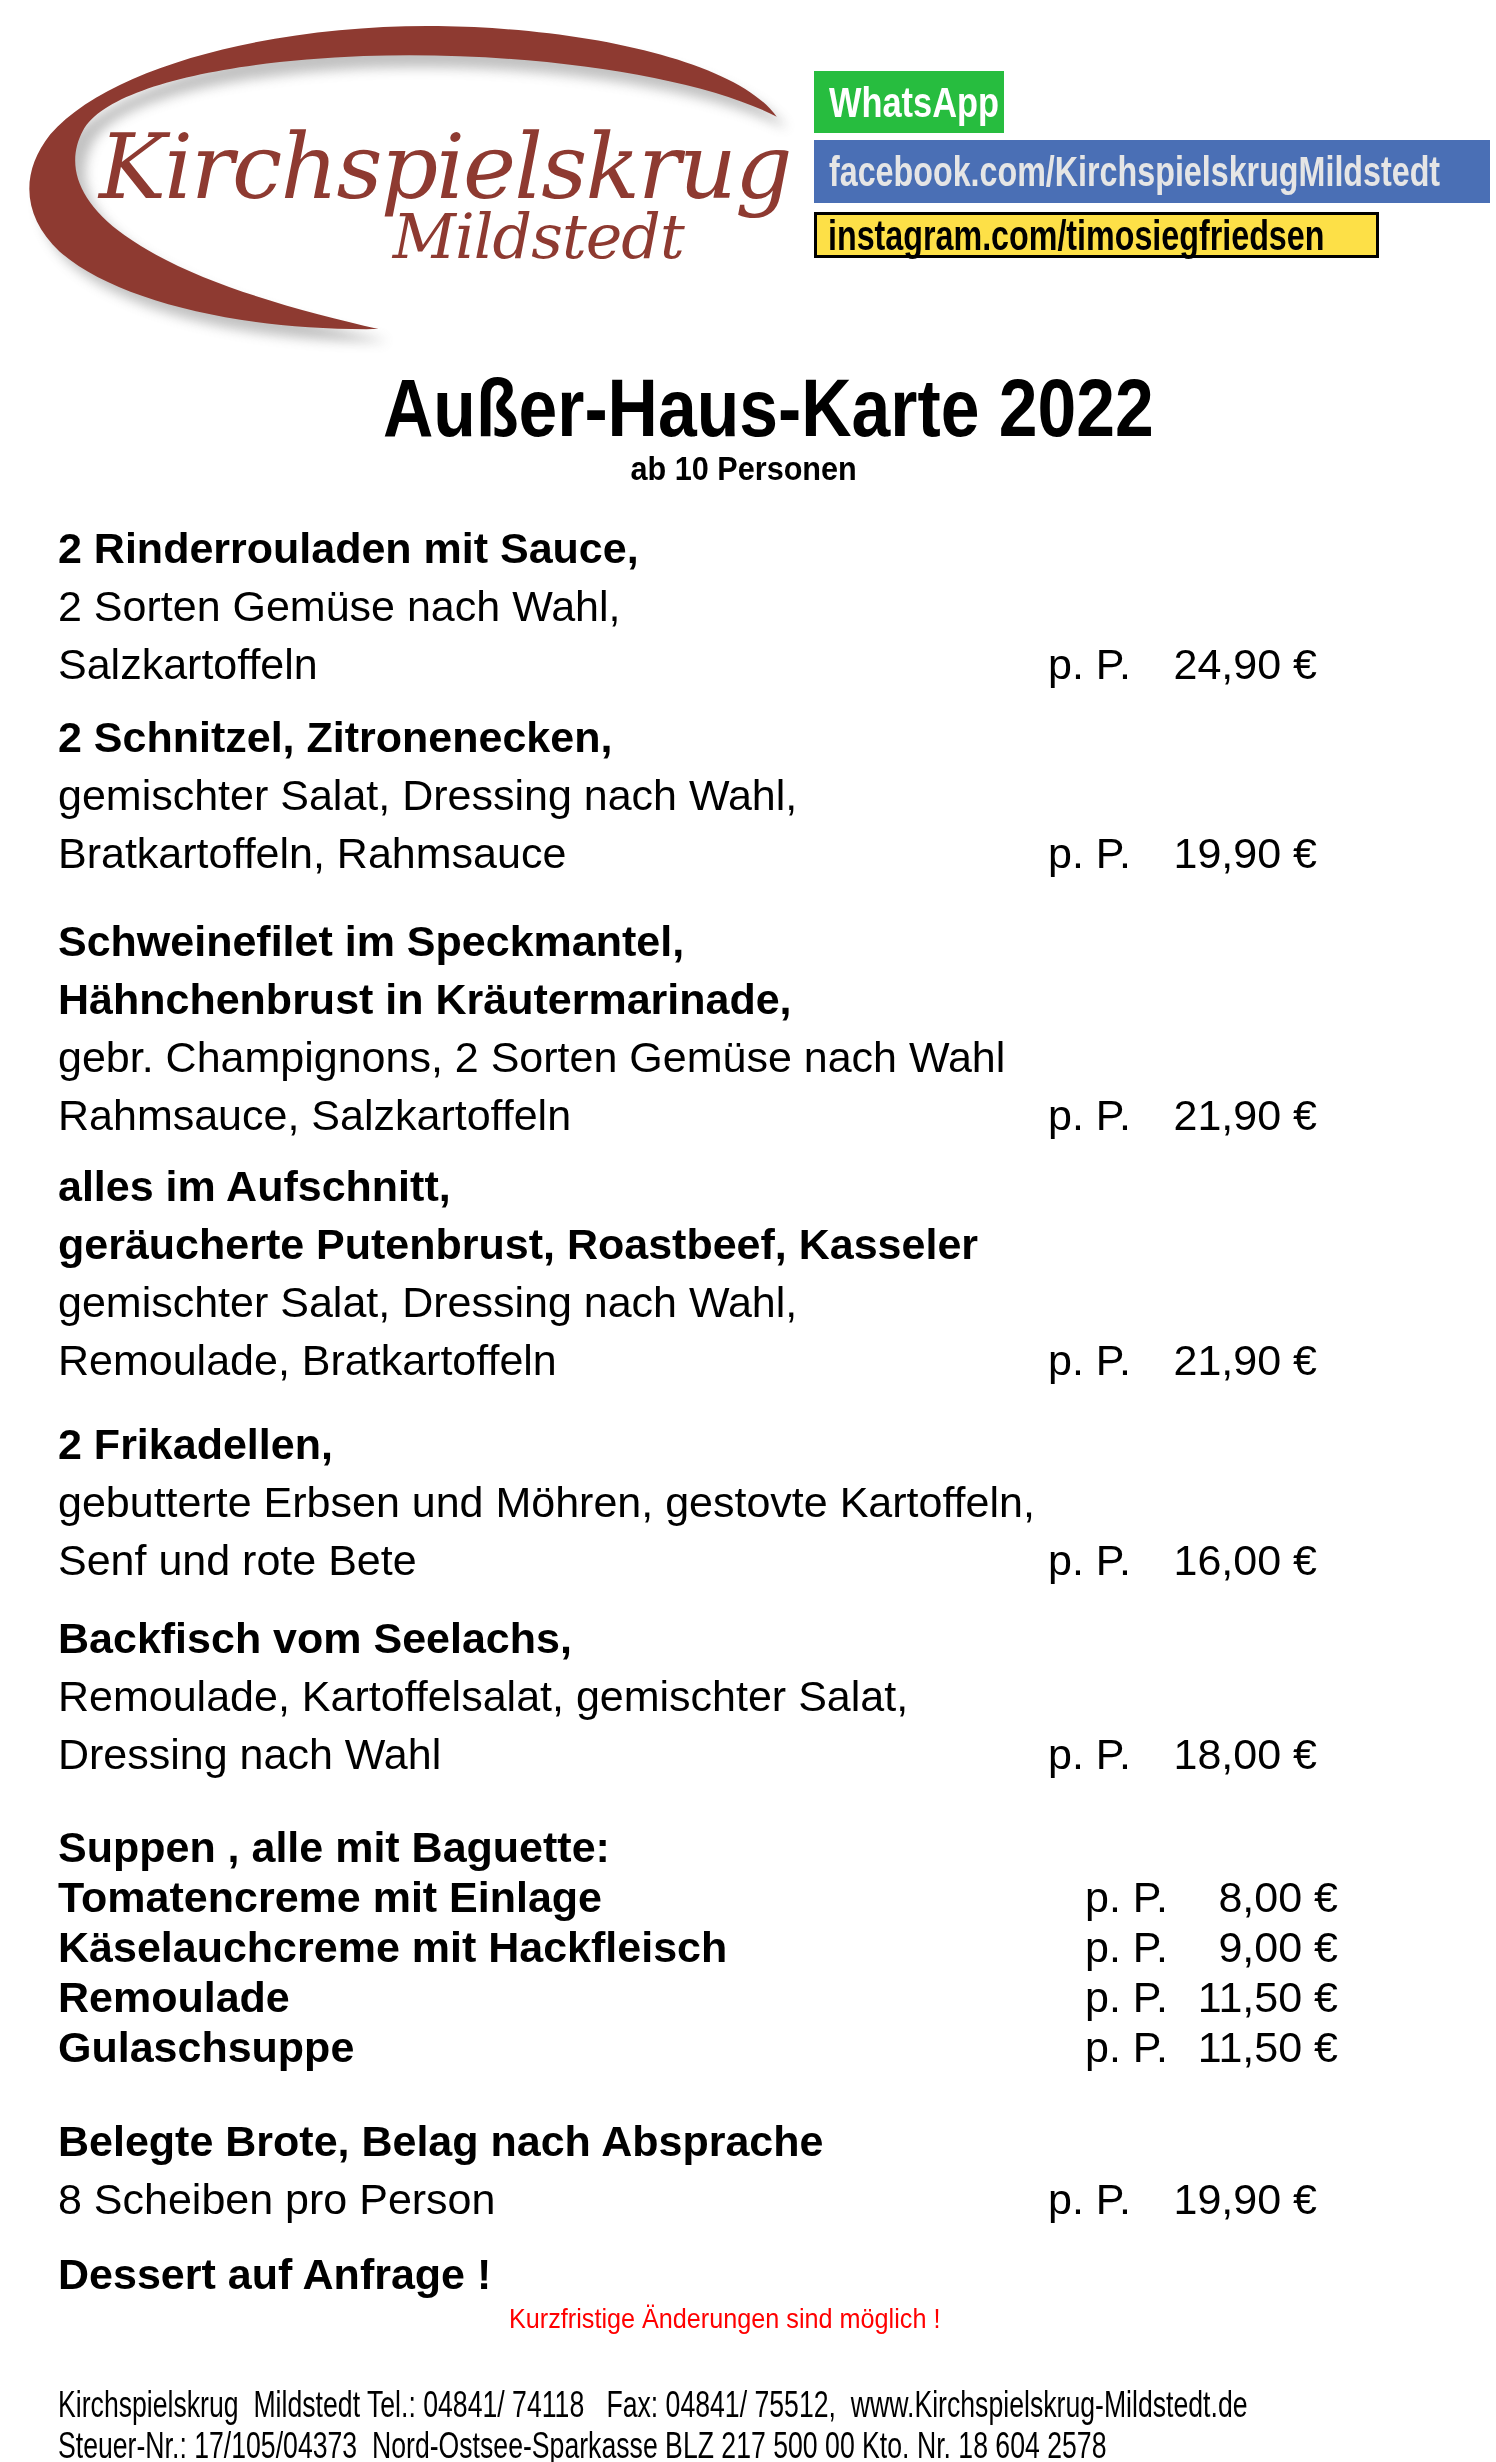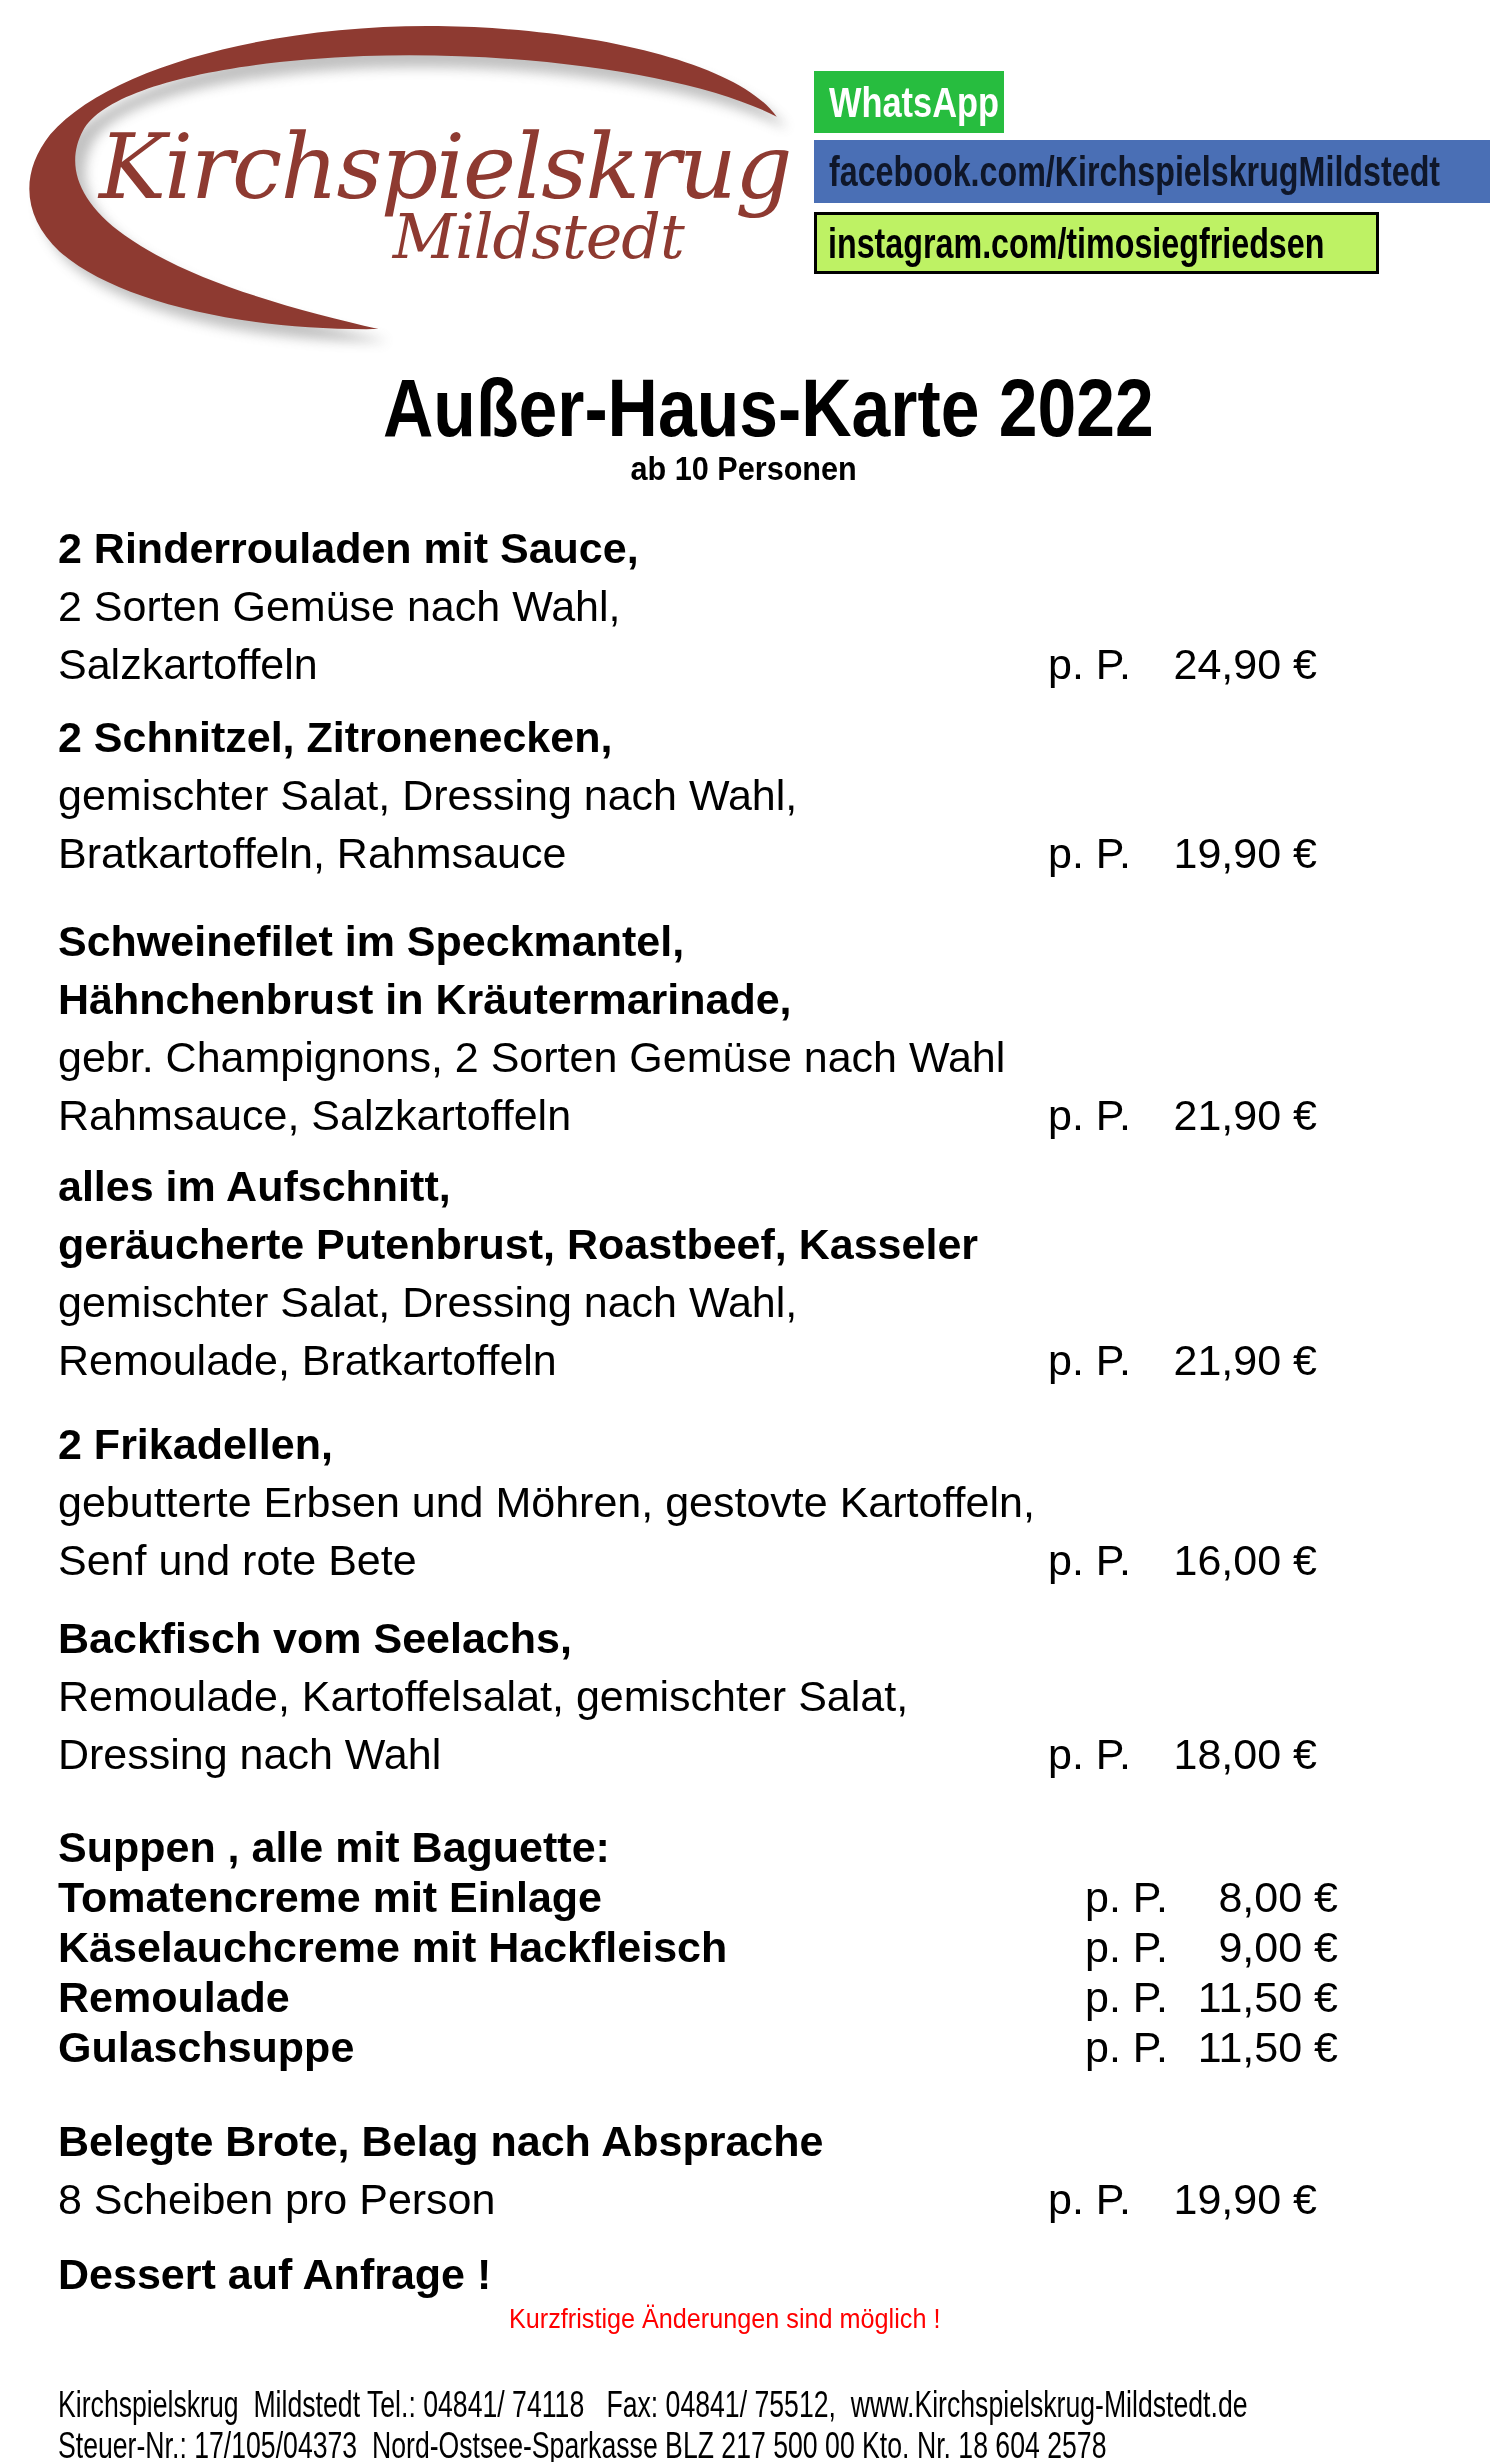--- a/index.html
+++ b/index.html
@@ -12,22 +12,22 @@
     font-family:"Liberation Sans", sans-serif; color:var(--c-black);
   }
   
   .logo{position:absolute; left:7.5px; top:13px; width:795px; height:346px;}
   .swoosh{fill:var(--c-maroon);}
   .swoosh-shadow{fill:#777777; opacity:.45;}
   .logo-script{fill:var(--c-maroon); font-family:"DejaVu Serif", serif; font-style:italic;}
   
   .badge{position:absolute; display:flex; align-items:center; font-weight:700; font-size:43px;}
   .badge-wa{left:814px; top:71px; width:190px; height:62px; background:var(--c-green); color:#fff; padding-left:15px;}
-  .badge-fb{left:814px; top:140px; width:676px; height:63px; background:var(--c-blue); color:#0f172a; padding-left:15px;}
-  .badge-ig{left:814px; top:212px; width:565px; height:62px; background:#bef264; border:3.7px solid #000; color:#000; padding-left:11.2px;}
+  .badge-fb{left:814px; top:140px; width:676px; height:63px; background:var(--c-blue); color:#e5e5e5; padding-left:15px;}
+  .badge-ig{left:814px; top:212px; width:565px; height:46px; background:#fde047; border:3.7px solid #000; color:#000; padding-left:11.2px;}
   .cx80{display:inline-block; transform:scaleX(.80); transform-origin:left center; white-space:pre;}
   .cx75{display:inline-block; transform:scaleX(.75); transform-origin:left center; white-space:pre;}
   
   .title{position:absolute; left:0; top:359px; width:1497px; text-align:center;
          font-size:82px; font-weight:700; line-height:97px;padding-left:40px;}
   .subtitle{position:absolute; left:0; top:449px; width:1488px; text-align:center;
          font-size:34px; font-weight:700; line-height:39px;}
   .cx85{display:inline-block; transform:scaleX(.85); transform-origin:center center; white-space:pre;}
   .cx90{display:inline-block; transform:scaleX(.90); transform-origin:center center; white-space:pre;}
   

